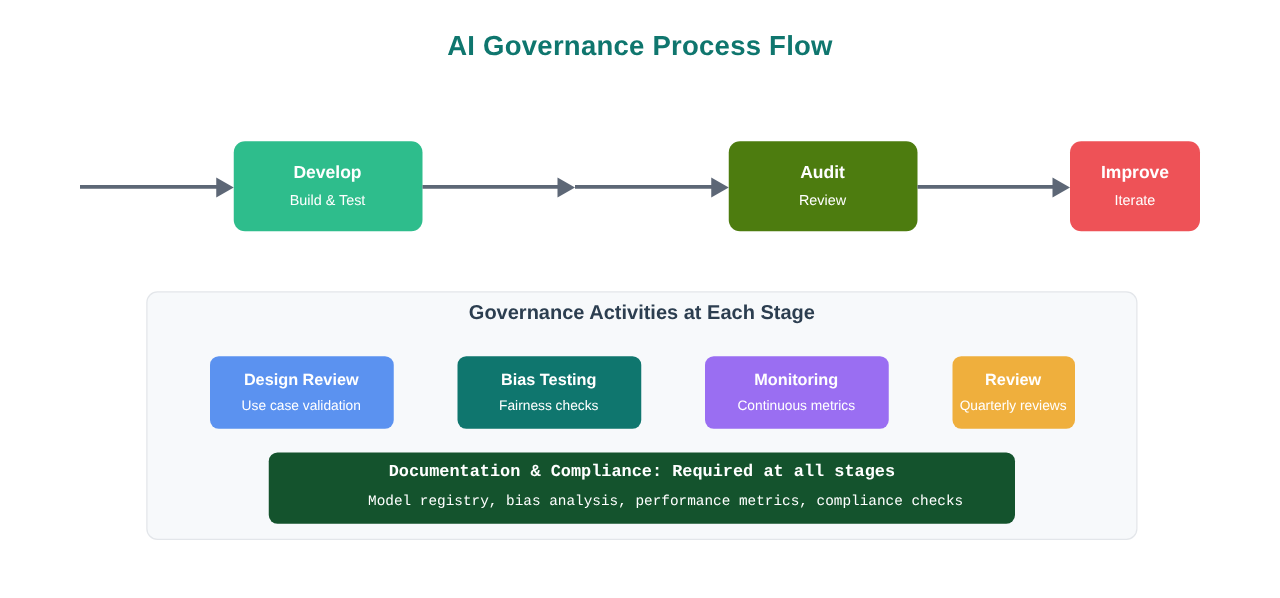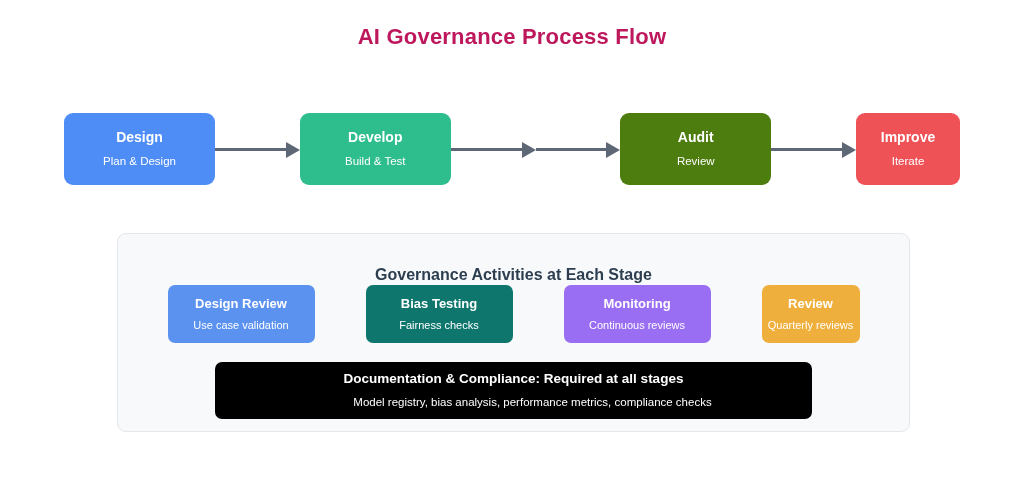--- a/index.html
+++ b/index.html
@@ -94,21 +94,21 @@
     top: 233px;
     width: 793px;
     height: 199px;
     background: #f7f9fb;
     border: 1px solid #e3e6ea;
     border-radius: 9px;
     box-sizing: border-box;
   }
   .panel-title {
     position: absolute;
-    top: 32px;
+    top: 8px;
     left: 0;
     width: 791px;
     text-align: center;
     font-size: 16px;
     font-weight: bold;
     color: #2c3e50;
   }
 
   .activity-row {
     position: absolute;
@@ -167,27 +167,23 @@
   }
   .banner .banner-sub {
     font-size: 11.5px;
     line-height: 1.1;
     margin-left: 38px;
   }
 </style>
 </head>
 <body style="background: rgb(255, 255, 255);">
 
-<div class="page-title" style="color: #be185d;">AI Governance Process Flow</div>
+<div class="page-title" style="color: #0f766e;">AI Governance Process Flow</div>
 
 <div class="flow-row">
-    <div class="stage-box" style="background: rgb(79, 141, 246); width: 151px;">
-      <div class="stage-title">Design</div>
-      <div class="stage-sub">Plan &amp; Design</div>
-    </div>
     <div class="arrow">
       <div class="shaft" style="background: rgb(93, 103, 118);"></div>
       <div class="head" style="border-left-color: rgb(93, 103, 118);"></div>
     </div>
     <div class="stage-box" style="background: rgb(46, 189, 140); width: 151px; align-items: center;">
       <div class="stage-title">Develop</div>
       <div class="stage-sub">Build &amp; Test</div>
     </div>
     <div class="arrow">
       <div class="shaft" style="background: rgb(93, 103, 118);"></div>
@@ -220,26 +216,26 @@
         <div class="act-sub">Use case validation</div>
       </div>
       <div class="act-gap" style="width: 51px;"></div>
       <div class="activity-card" style="background: #0f766e; width: 147px;">
         <div class="act-title">Bias Testing</div>
         <div class="act-sub">Fairness checks</div>
       </div>
       <div class="act-gap" style="width: 51px;"></div>
       <div class="activity-card" style="background: rgb(154, 110, 242); width: 147px;">
         <div class="act-title">Monitoring</div>
-        <div class="act-sub">Continuous reviews</div>
+        <div class="act-sub">Continuous metrics</div>
       </div>
       <div class="act-gap" style="width: 51px;"></div>
       <div class="activity-card" style="background: rgb(239, 175, 61); width: 98px;">
         <div class="act-title">Review</div>
         <div class="act-sub">Quarterly reviews</div>
       </div>
     </div>
 
-  <div class="banner" style="background: #000000;">
+  <div class="banner" style="background: #14532d; font-family: Liberation Mono, monospace;">
     <div class="banner-title">Documentation &amp; Compliance: Required at all stages</div>
     <div class="banner-sub">Model registry, bias analysis, performance metrics, compliance checks</div>
   </div>
 </div>
 
 </body></html>

